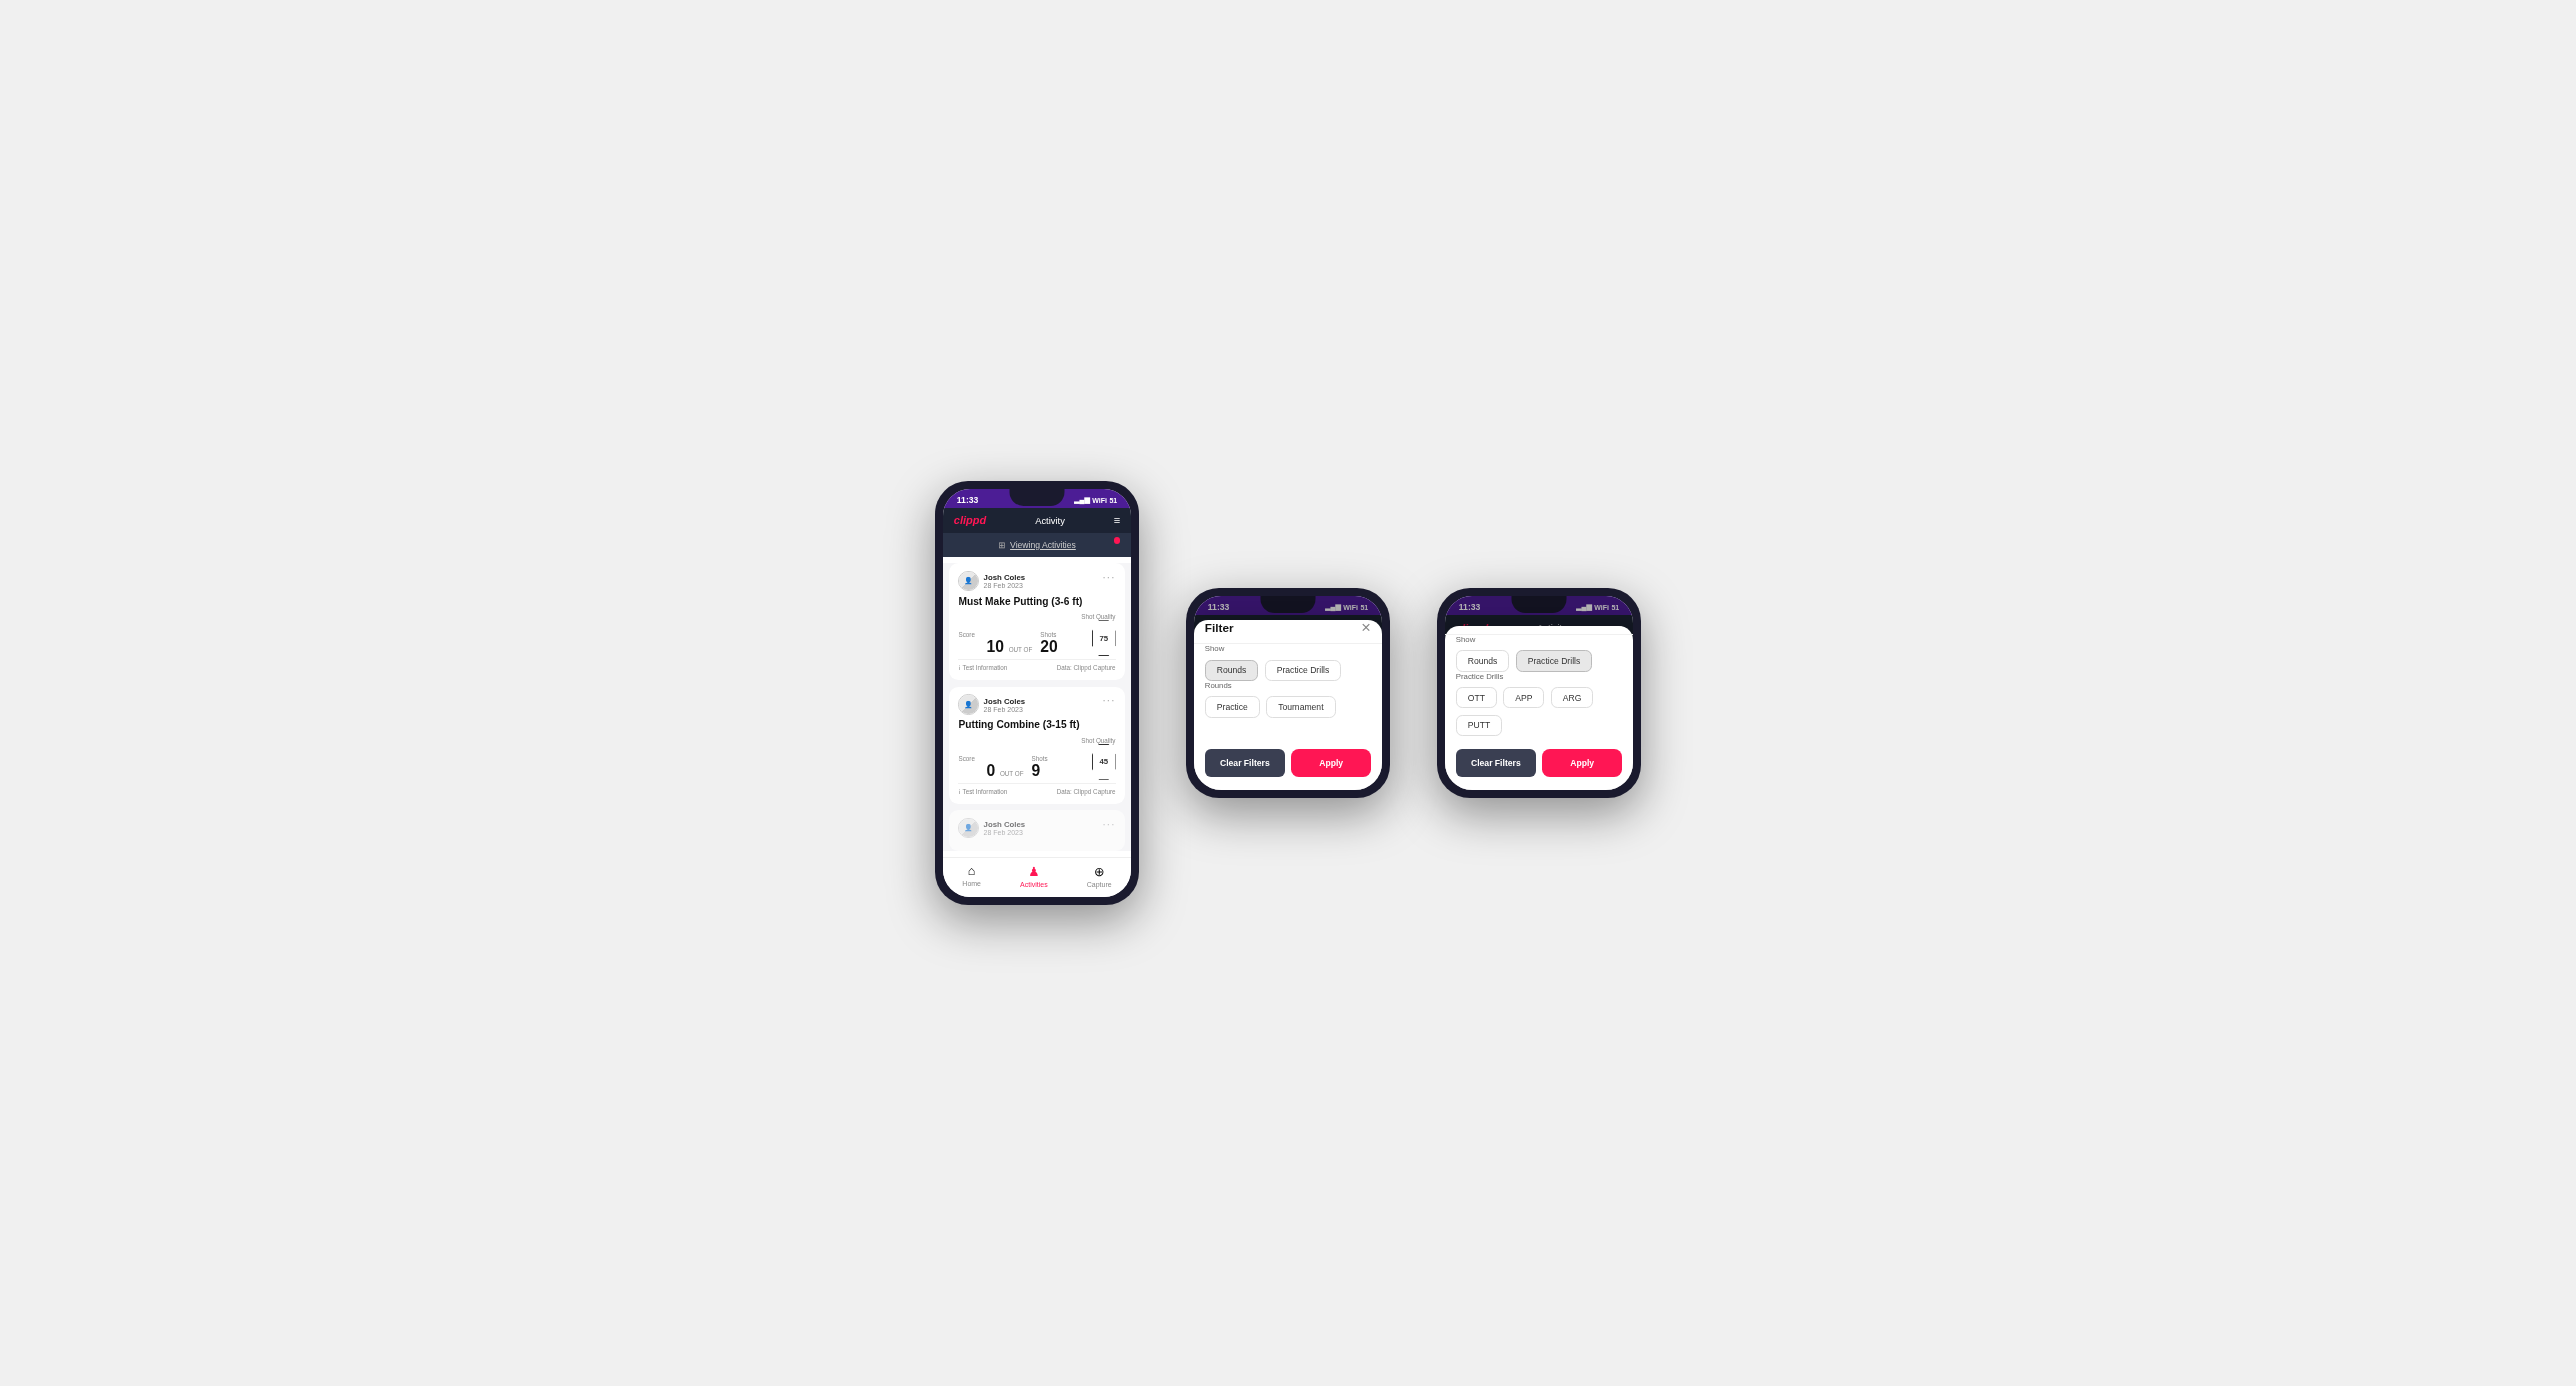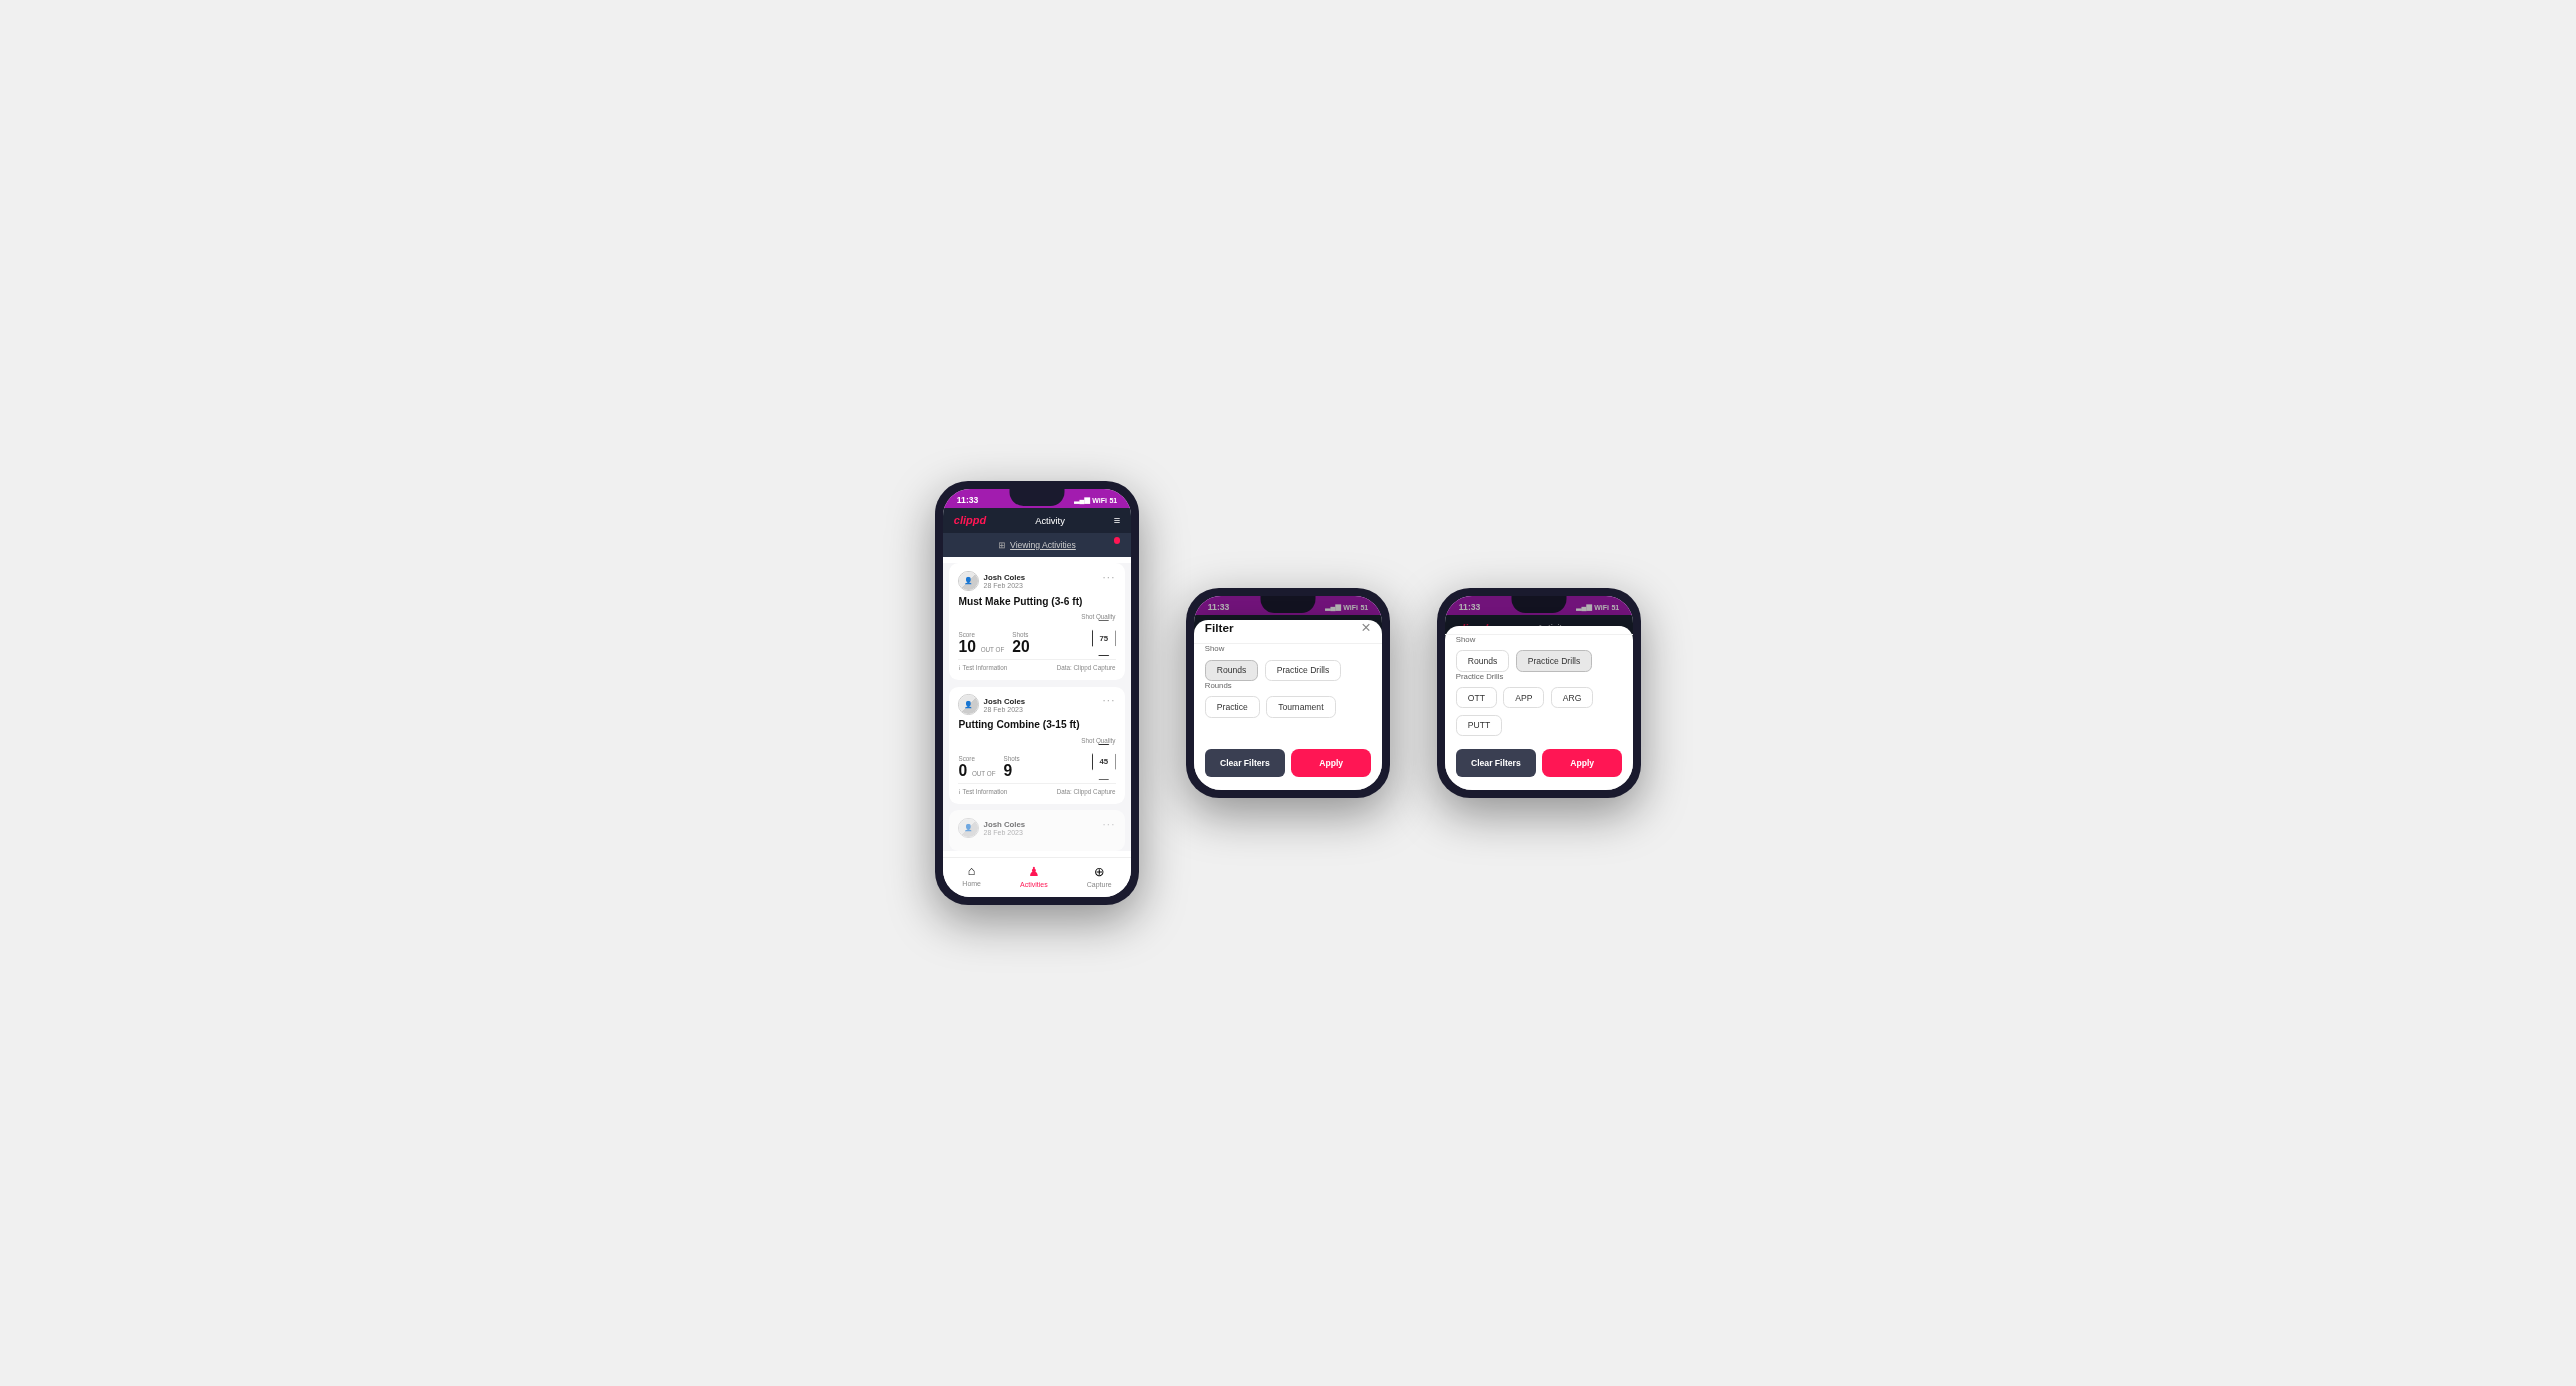--- a/index.html
+++ b/index.html
@@ -29,21 +29,21 @@
     }
     .phone-inner {
       background: #fff;
       border-radius: 27px;
       overflow: hidden;
       position: relative;
     }
 
     
     .status-bar {
-      background: #a21caf;
+      background: #4c1d95;
       display: flex;
       justify-content: space-between;
       align-items: center;
       padding: 6.3px 14px 3.1px;
       color: #fff;
       font-size: 7.8px;
       font-weight: 600;
     }
     .status-bar .time { font-size: 8.6px; font-weight: 700; }
     .status-bar .icons { display: flex; gap: 2.4px; align-items: center; font-size: 7px; }
@@ -286,20 +286,21 @@
       cursor: pointer;
     }
     .stat-group {
       display: flex;
       flex-direction: column;
     }
     .stats-values {
       display: flex;
       align-items: baseline;
       gap: 3.1px;
+      margin-left: 28px;
     }
 
     .overlay-bg {
       position: absolute;
       top: 0; left: 0; right: 0; bottom: 0;
       background: rgba(0,0,0,0.3);
       z-index: 15;
       border-radius: 27px;
     }
   </style>

